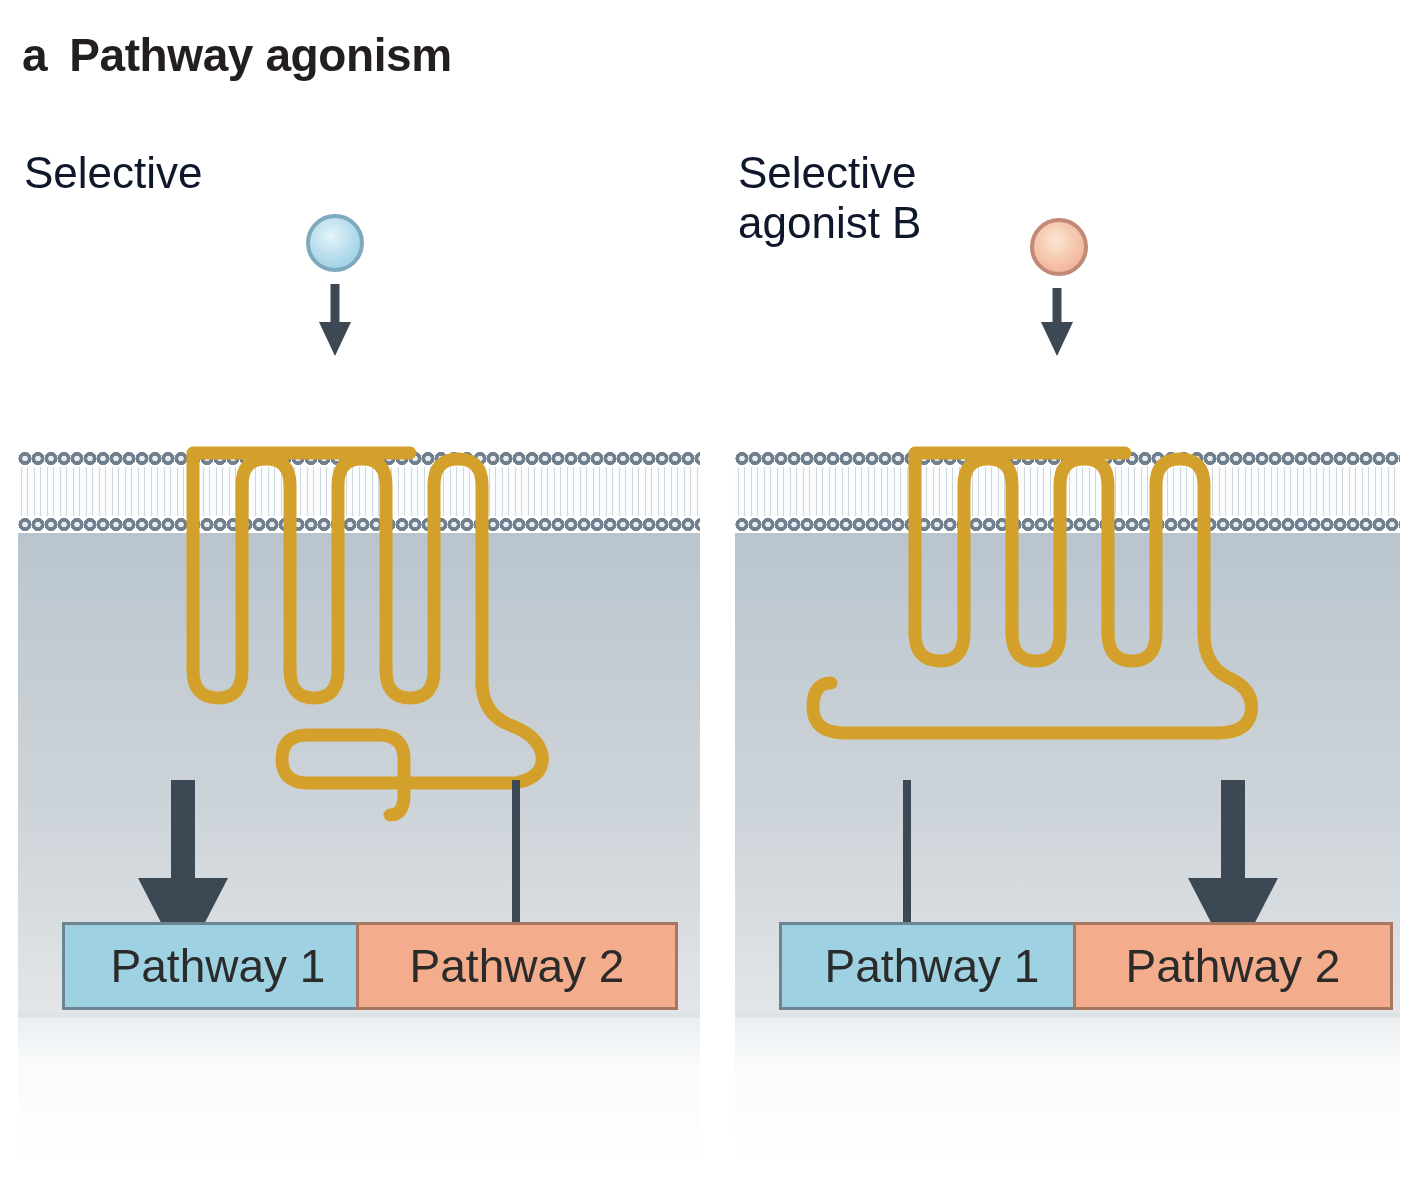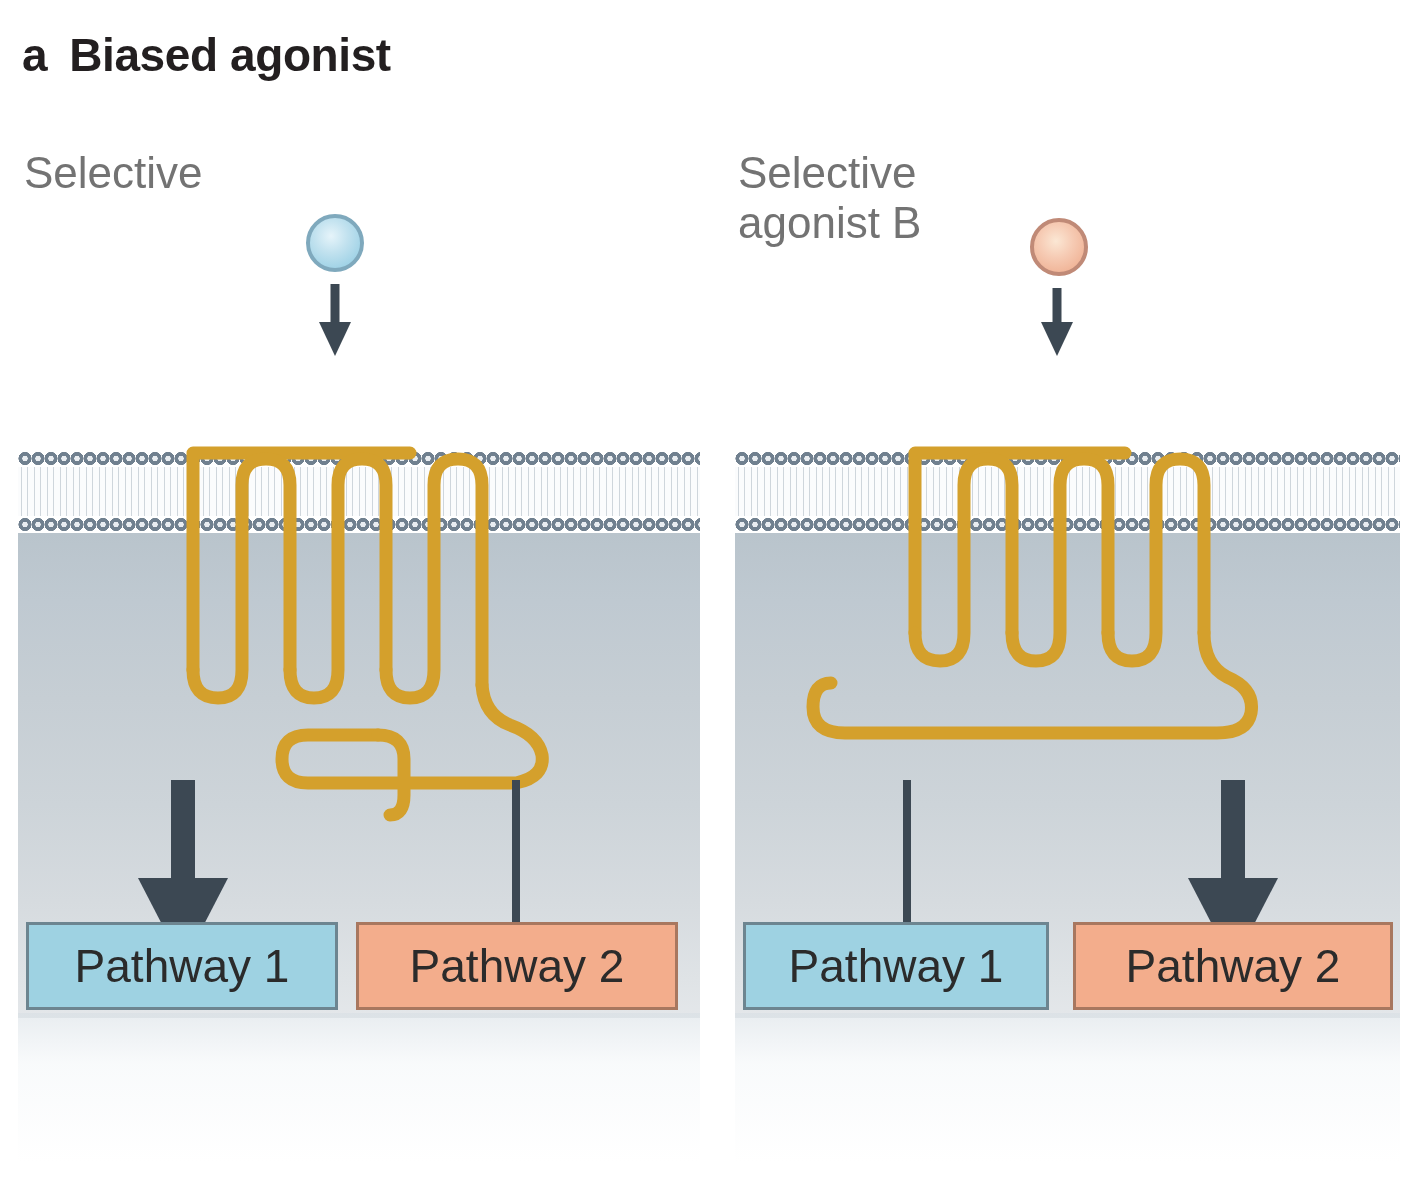--- a/index.html
+++ b/index.html
@@ -12,21 +12,21 @@
   
   #fig-title{
     position:absolute;left:22px;top:28px;
     font-size:46px;font-weight:700;color:#231f20;
     letter-spacing:-0.4px;white-space:nowrap;
   }
   #fig-title .panel-letter{font-weight:700;margin-right:22px;}
 
   .agonist-label{
     position:absolute;
-    font-size:44px;font-weight:400;color:#737373;
+    font-size:44px;font-weight:400;color:#0f172a;
     line-height:1.14;white-space:nowrap;
   }
   #agonist-a-label{left:24px;top:148px;}
   #agonist-b-label{left:738px;top:148px;}
 
   
   .agonist-sphere{
     position:absolute;width:58px;height:58px;border-radius:50%;
     box-sizing:border-box;
   }
@@ -77,41 +77,41 @@
   
   .receptor-svg{position:absolute;left:0;top:-100px;overflow:visible;pointer-events:none;}
 
   
   .pathway-box{
     position:absolute;box-sizing:border-box;
     height:88px;border-width:3px;border-style:solid;
     display:flex;align-items:center;justify-content:center;
     font-size:46px;color:#2b2b2b;white-space:nowrap;
   }
-  .pathway-1{background:#9ed2e2;border-color:#6d8590;}
+  .pathway-1{background:#9ed2e2;border-color:#6d8590;margin-left:36px;}
   .pathway-2{background:#f3ad8c;border-color:#a8775f;}
 
   #pw-l1{left:8px;bottom:8px;width:312px;}
   #pw-l2{left:338px;bottom:8px;width:322px;}
   #pw-r1{left:8px;bottom:8px;width:306px;}
   #pw-r2{left:338px;bottom:8px;width:320px;}
 
   
   .reflection{
     position:absolute;top:1013px;height:150px;
     background:linear-gradient(to bottom,rgba(214,222,228,.55) 0%,rgba(232,238,242,.28) 34%,rgba(255,255,255,0) 100%);
   }
   #refl-left{left:18px;width:682px;}
   #refl-right{left:735px;width:665px;}
 </style>
 </head>
 <body>
 
 <div id="fig-title">
-  <span class="panel-letter">a</span><span>Biased agonist</span>
+  <span class="panel-letter">a</span><span>Pathway agonism</span>
 </div>
 
 <div class="agonist-label" id="agonist-a-label">
   <div>Selective</div>
 </div>
 <div class="agonist-sphere" id="agonist-a-sphere"></div>
 
 <div class="agonist-label" id="agonist-b-label">
   <div>Selective</div>
   <div>agonist B</div>

